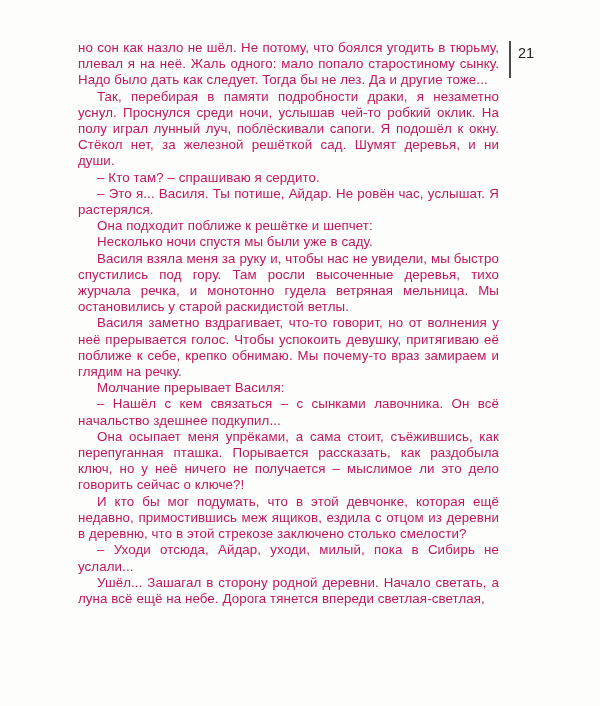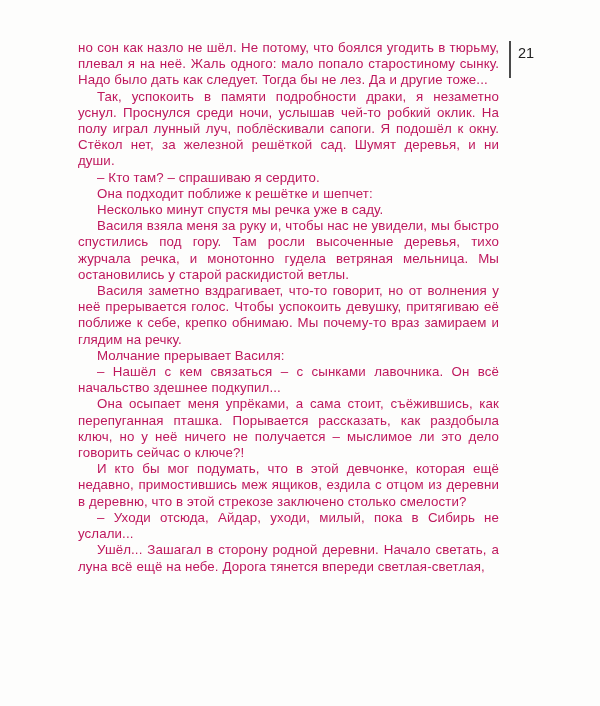--- a/index.html
+++ b/index.html
@@ -51,24 +51,25 @@
   }
 </style>
 </head>
 <body>
 
 <div class="page">
   <div class="page-number-rule"></div>
   <div class="page-number">21</div>
   <div class="text-block">
       <p class="">но сон как назло не шёл. Не потому, что боялся угодить в тюрьму, плевал я на неё. Жаль одного: мало попало старостиному сынку. Надо было дать как следует. Тогда бы не лез. Да и другие тоже...</p>
-      <p class="indent">Так, успокоить в памяти подробности драки, я незаметно уснул. Проснулся среди ночи, услышав чей-то робкий оклик. На полу играл лунный луч, поблёскивали сапоги. Я подошёл к окну. Стёкол нет, за железной решёткой сад. Шумят деревья, и ни души.</p>
+      <p class="indent">Так, перебирая в памяти подробности драки, я незаметно уснул. Проснулся среди ночи, услышав чей-то робкий оклик. На полу играл лунный луч, поблёскивали сапоги. Я подошёл к окну. Стёкол нет, за железной решёткой сад. Шумят деревья, и ни души.</p>
       <p class="indent">– Кто там? – спрашиваю я сердито.</p>
+      <p class="indent">– Это я... Василя. Ты потише, Айдар. Не ровён час, услышат. Я растерялся.</p>
       <p class="indent">Она подходит поближе к решётке и шепчет:</p>
-      <p class="indent">Несколько минут спустя мы речка уже в саду.</p>
+      <p class="indent">Несколько ночи спустя мы были уже в саду.</p>
       <p class="indent">Василя взяла меня за руку и, чтобы нас не увидели, мы быстро спустились под гору. Там росли высоченные деревья, тихо журчала речка, и монотонно гудела ветряная мельница. Мы остановились у старой раскидистой ветлы.</p>
       <p class="indent">Василя заметно вздрагивает, что-то говорит, но от волнения у неё прерывается голос. Чтобы успокоить девушку, притягиваю её поближе к себе, крепко обнимаю. Мы почему-то враз замираем и глядим на речку.</p>
       <p class="indent">Молчание прерывает Василя:</p>
       <p class="indent">– Нашёл с кем связаться – с сынками лавочника. Он всё начальство здешнее подкупил...</p>
       <p class="indent">Она осыпает меня упрёками, а сама стоит, съёжившись, как перепуганная пташка. Порывается рассказать, как раздобыла ключ, но у неё ничего не получается – мыслимое ли это дело говорить сейчас о ключе?!</p>
       <p class="indent">И кто бы мог подумать, что в этой девчонке, которая ещё недавно, примостившись меж ящиков, ездила с отцом из деревни в деревню, что в этой стрекозе заключено столько смелости?</p>
       <p class="indent">– Уходи отсюда, Айдар, уходи, милый, пока в Сибирь не услали...</p>
       <p class="indent">Ушёл... Зашагал в сторону родной деревни. Начало светать, а луна всё ещё на небе. Дорога тянется впереди светлая-светлая,</p>
     </div>
 </div>

